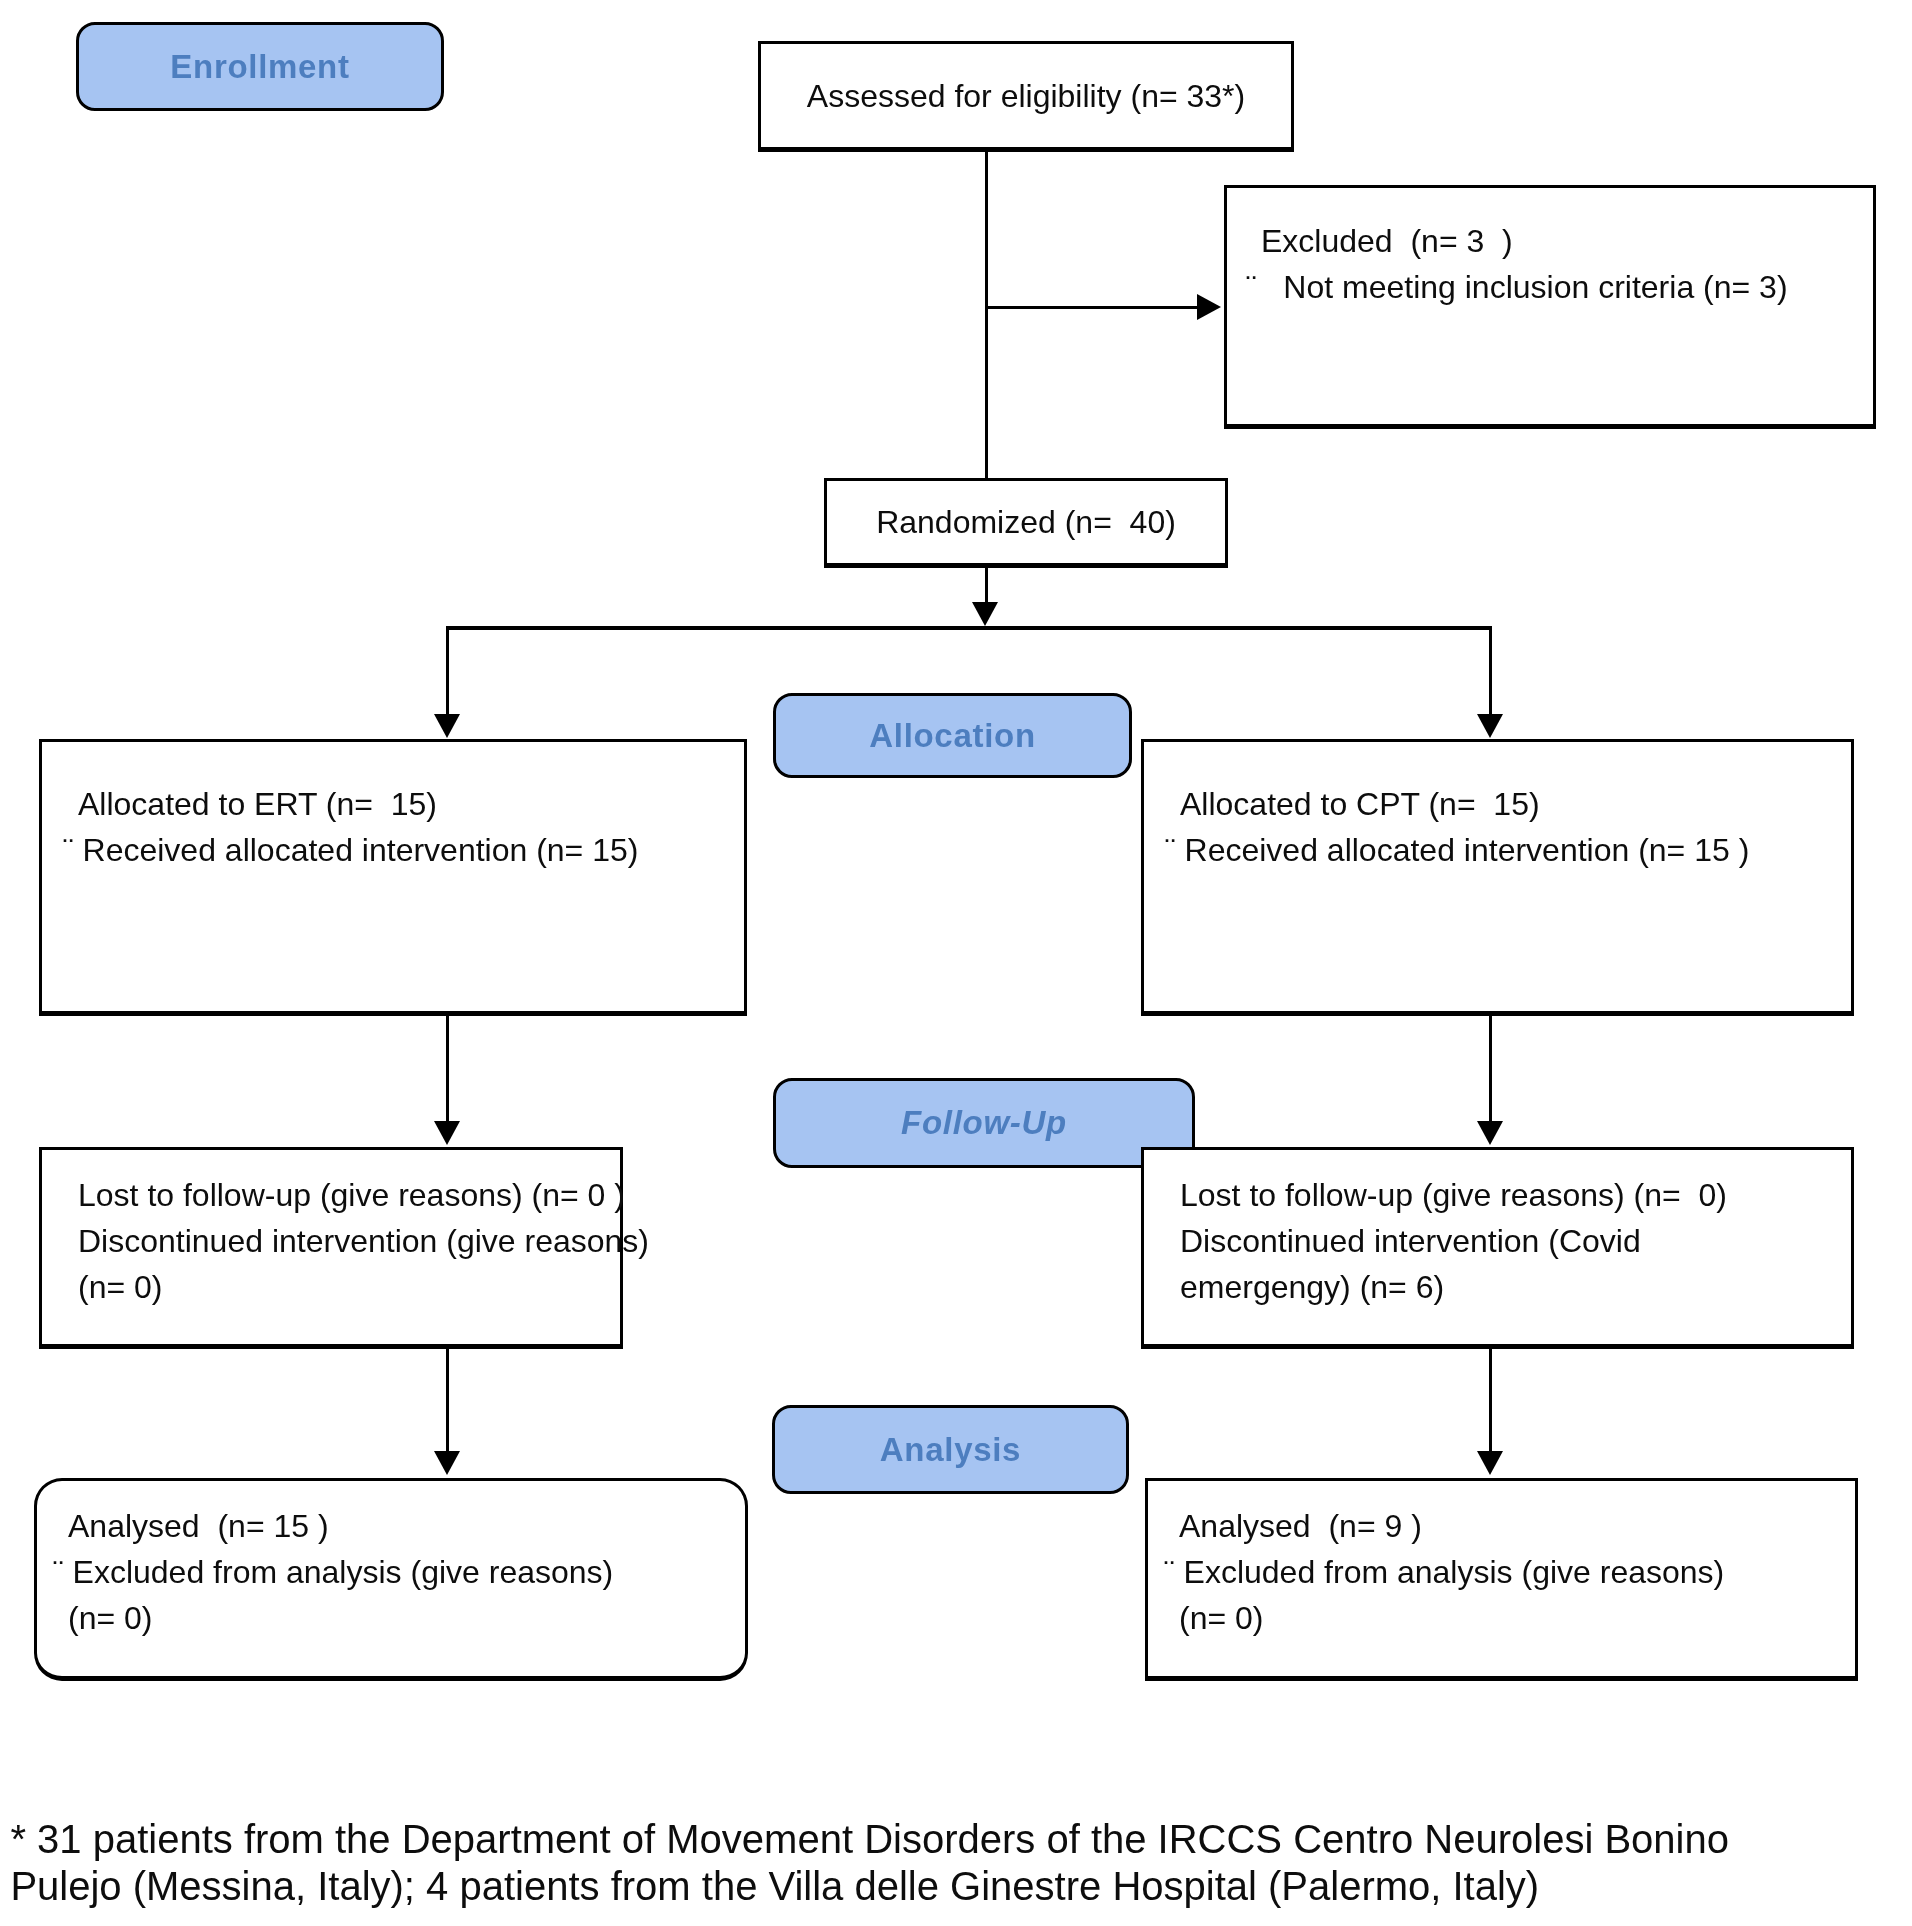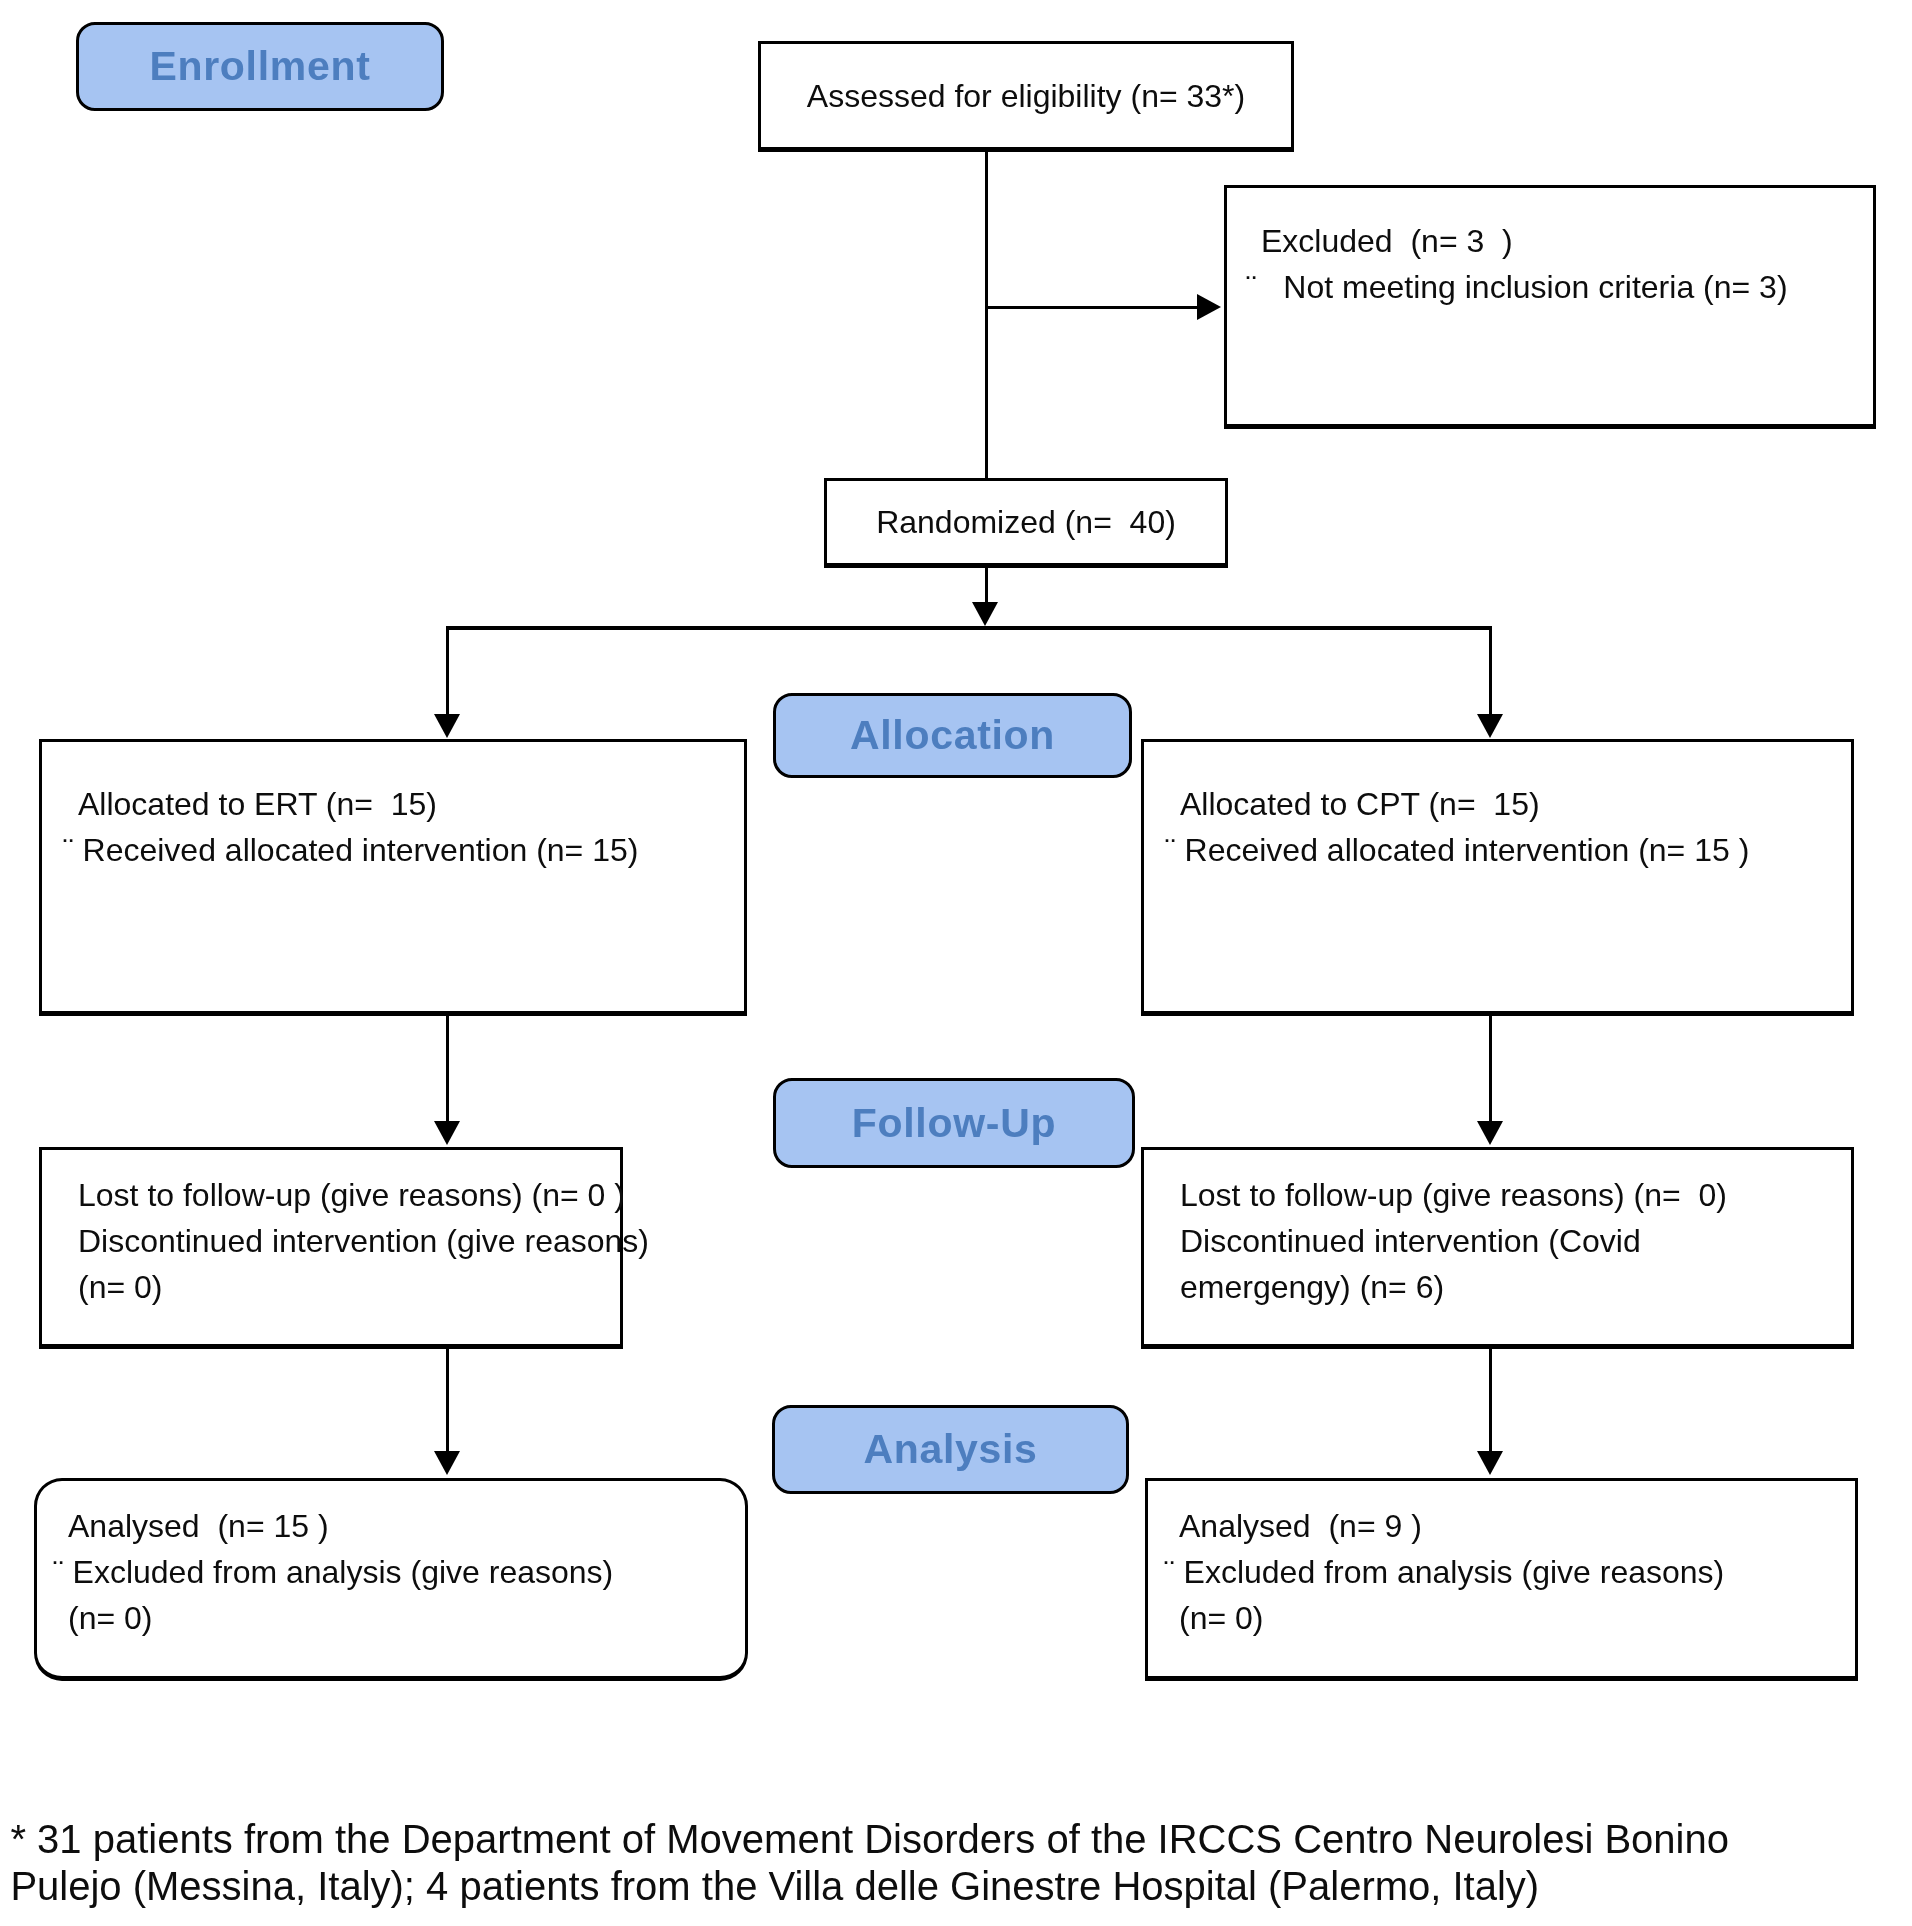--- a/index.html
+++ b/index.html
@@ -19,27 +19,27 @@
     overflow:hidden;
   }
   
   .badge{
     position:absolute;
     background:var(--badge-fill);
     border:3.7px solid #000;
     border-radius:19px;
     display:flex;align-items:center;justify-content:center;
     color:var(--badge-text);
-    font-size:41px;font-weight:bold;
+    font-size:33px;font-weight:bold;
     letter-spacing:0.7px;
     white-space:pre;
   }
   .badge-enrollment{left:76px;top:22px;width:368px;height:89px;}
   .badge-allocation{left:773px;top:693px;width:359px;height:85px;}
-  .badge-followup{left:773px;top:1078px;width:362px;height:90px;}
+  .badge-followup{left:773px;top:1078px;width:422px;height:90px;font-style:italic;}
   .badge-analysis{left:772px;top:1405px;width:357px;height:89px;}
   
   .box{
     position:absolute;
     background:#fff;
     border:3px solid var(--box-border);
     border-bottom-width:5.2px;
     color:var(--text);
     font-size:32px;
     line-height:46px;

